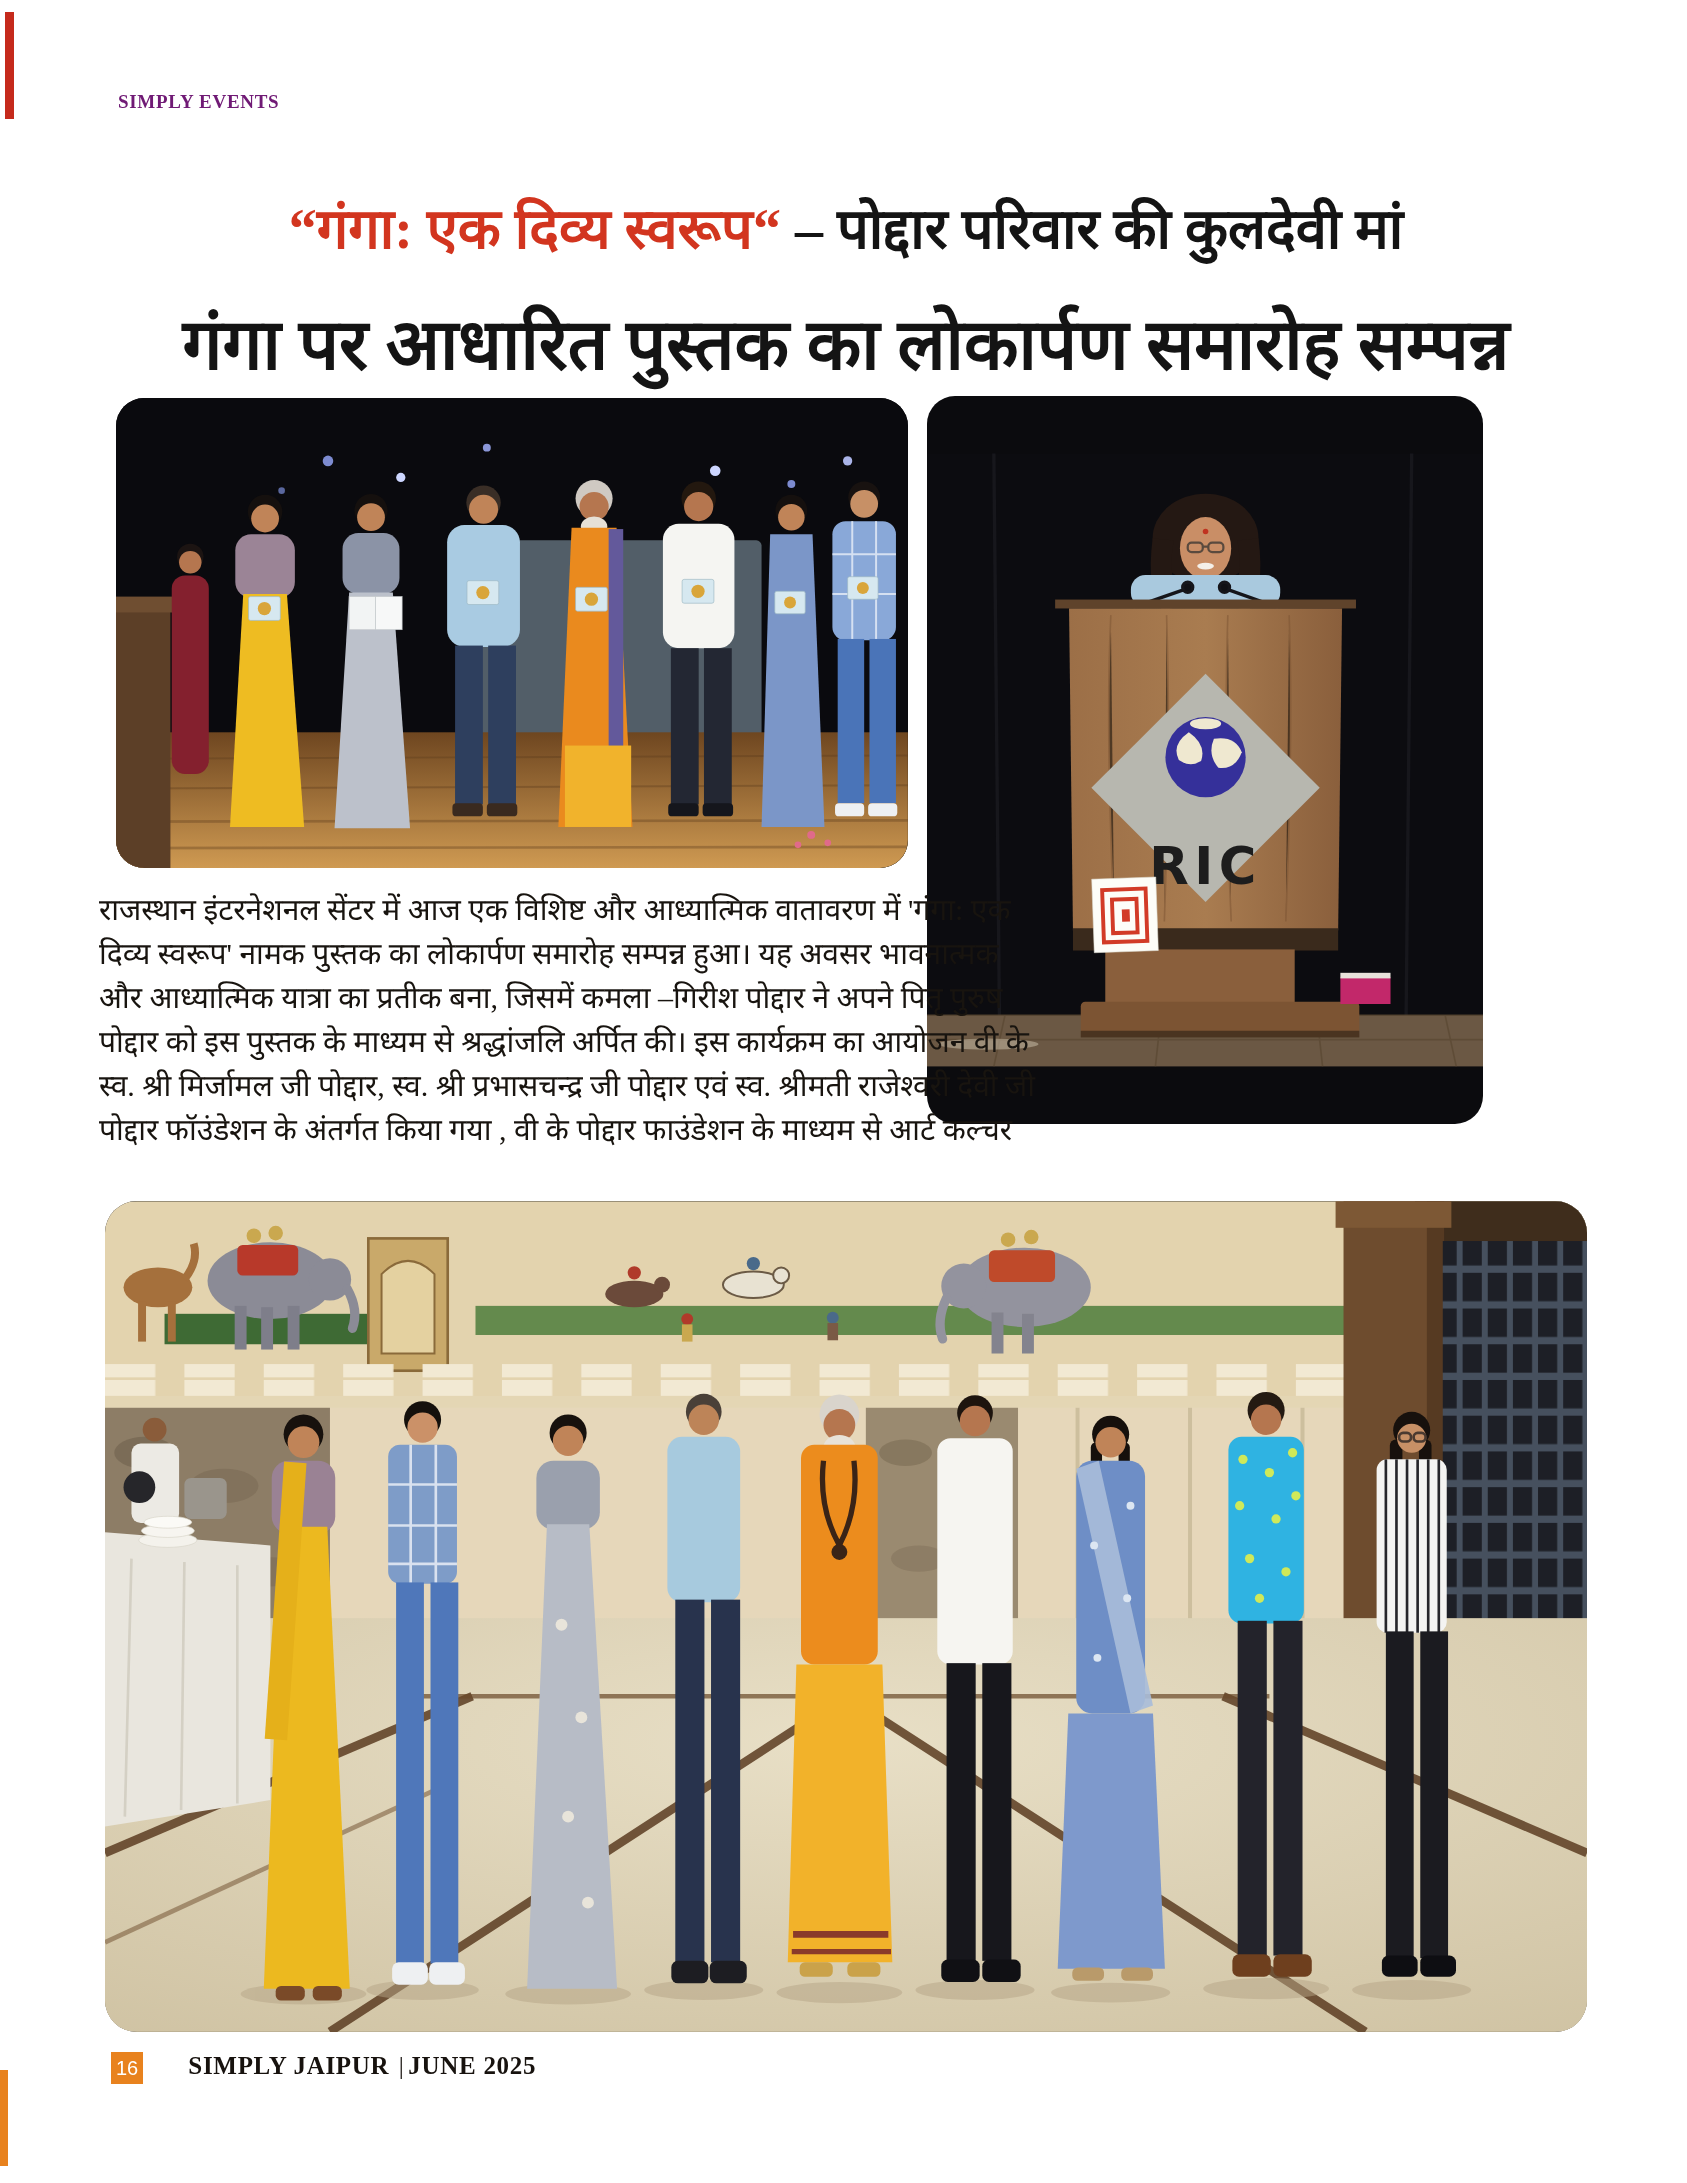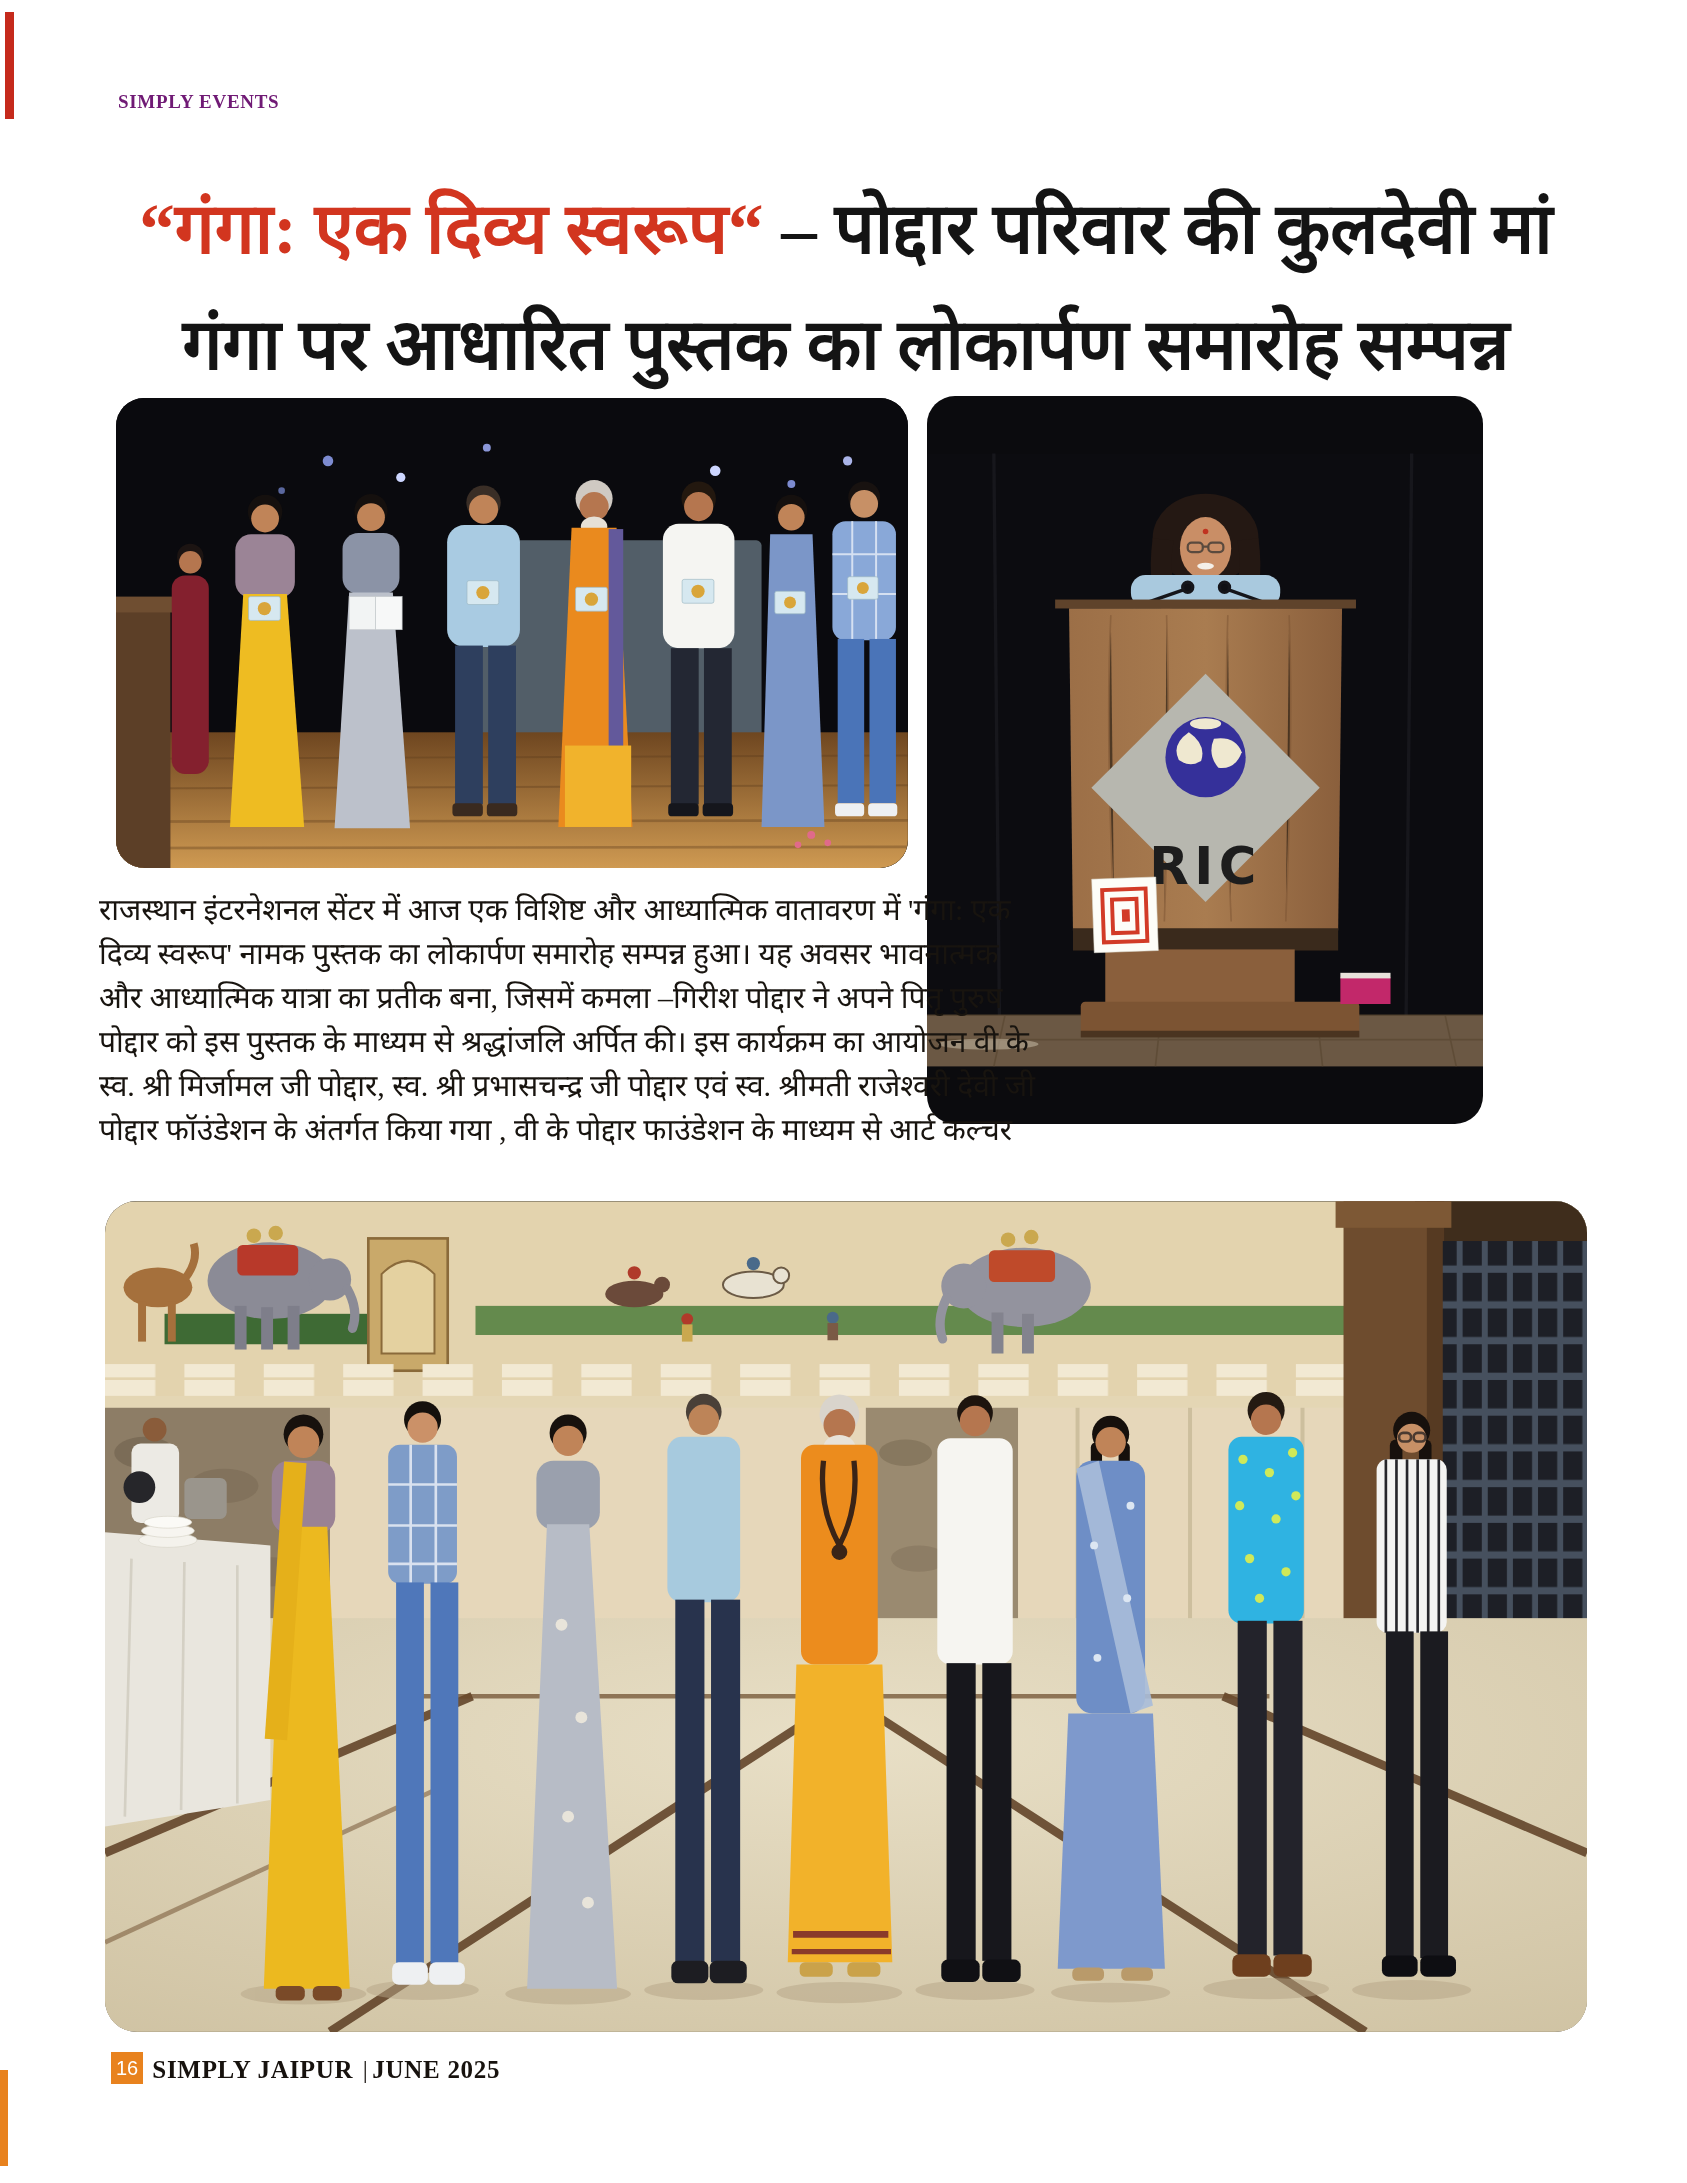--- a/index.html
+++ b/index.html
@@ -5,31 +5,31 @@
   html,body{margin:0;padding:0;background:#ffffff;}
   .page{position:relative;width:1688px;height:2183px;background:#ffffff;overflow:hidden;
         font-family:"Liberation Serif", serif;}
   .edge-tab{position:absolute;}
   .tab-red{left:5.3px;top:12px;width:8.6px;height:107px;background:#c52a1c;}
   .tab-orange{left:0px;top:2070px;width:8px;height:96px;background:#e8821e;}
   .section-label{position:absolute;left:118px;top:91px;font-size:19px;font-weight:bold;
         letter-spacing:0.7px;color:#701a75;font-family:"Liberation Serif",serif;}
   .headline{position:absolute;left:52px;top:171px;width:1588px;text-align:center;
         font-weight:bold;color:#141414;line-height:116px;}
-  .headline .l1{font-size:71px;white-space:nowrap;}
+  .headline .l1{font-size:56px;white-space:nowrap;}
   .headline .l2{font-size:71px;white-space:nowrap;}
   .headline .red{color:#d2351f;}
   .photo{position:absolute;border-radius:28px;overflow:hidden;background:#0b0b0e;}
   .photo svg{display:block;width:100%;height:100%;}
   .photo-stage{left:116px;top:398px;width:792px;height:470px;}
   .photo-podium{left:927px;top:396px;width:556px;height:728px;}
   .photo-group{left:105px;top:1201px;width:1482px;height:831px;border-radius:32px;}
   .body-text{position:absolute;left:99px;top:888px;width:840px;color:#18140f;}
   .body-text .line{font-size:30px;line-height:44px;height:44px;white-space:nowrap;}
-  .footer{position:absolute;left:111px;top:2052px;height:32px;display:flex;align-items:flex-end;}
+  .footer{position:absolute;left:111px;top:2052px;height:32px;display:flex;align-items:flex-start;gap:36px;}
   .page-badge{width:32px;height:32px;background:#e8821e;display:flex;align-items:center;
         justify-content:center;color:#ffffff;font-family:"Liberation Sans",sans-serif;
         font-size:20px;}
   .footer-text{margin-left:9.3px;font-weight:bold;font-size:25px;color:#17120e;
         font-family:"Liberation Serif",serif;letter-spacing:0.7px;display:flex;align-items:center;}
   .footer-text .sep{margin:0 4px 0 9.3px;font-weight:normal;}
 </style>
 </head>
 <body>
 

